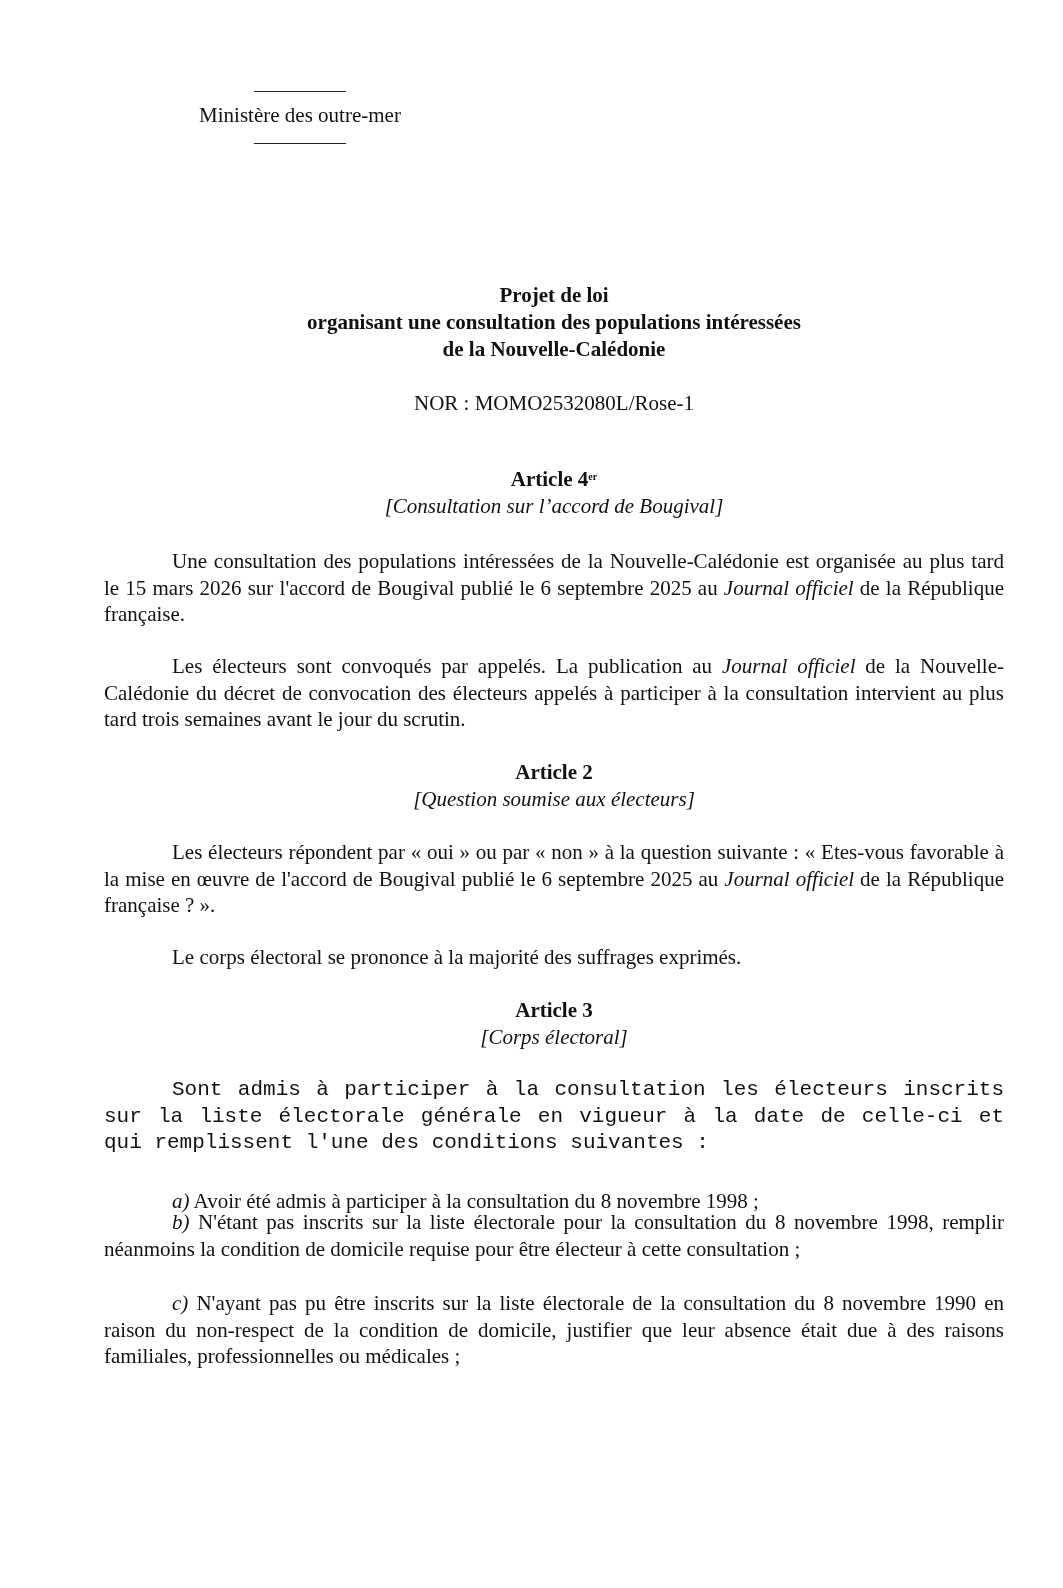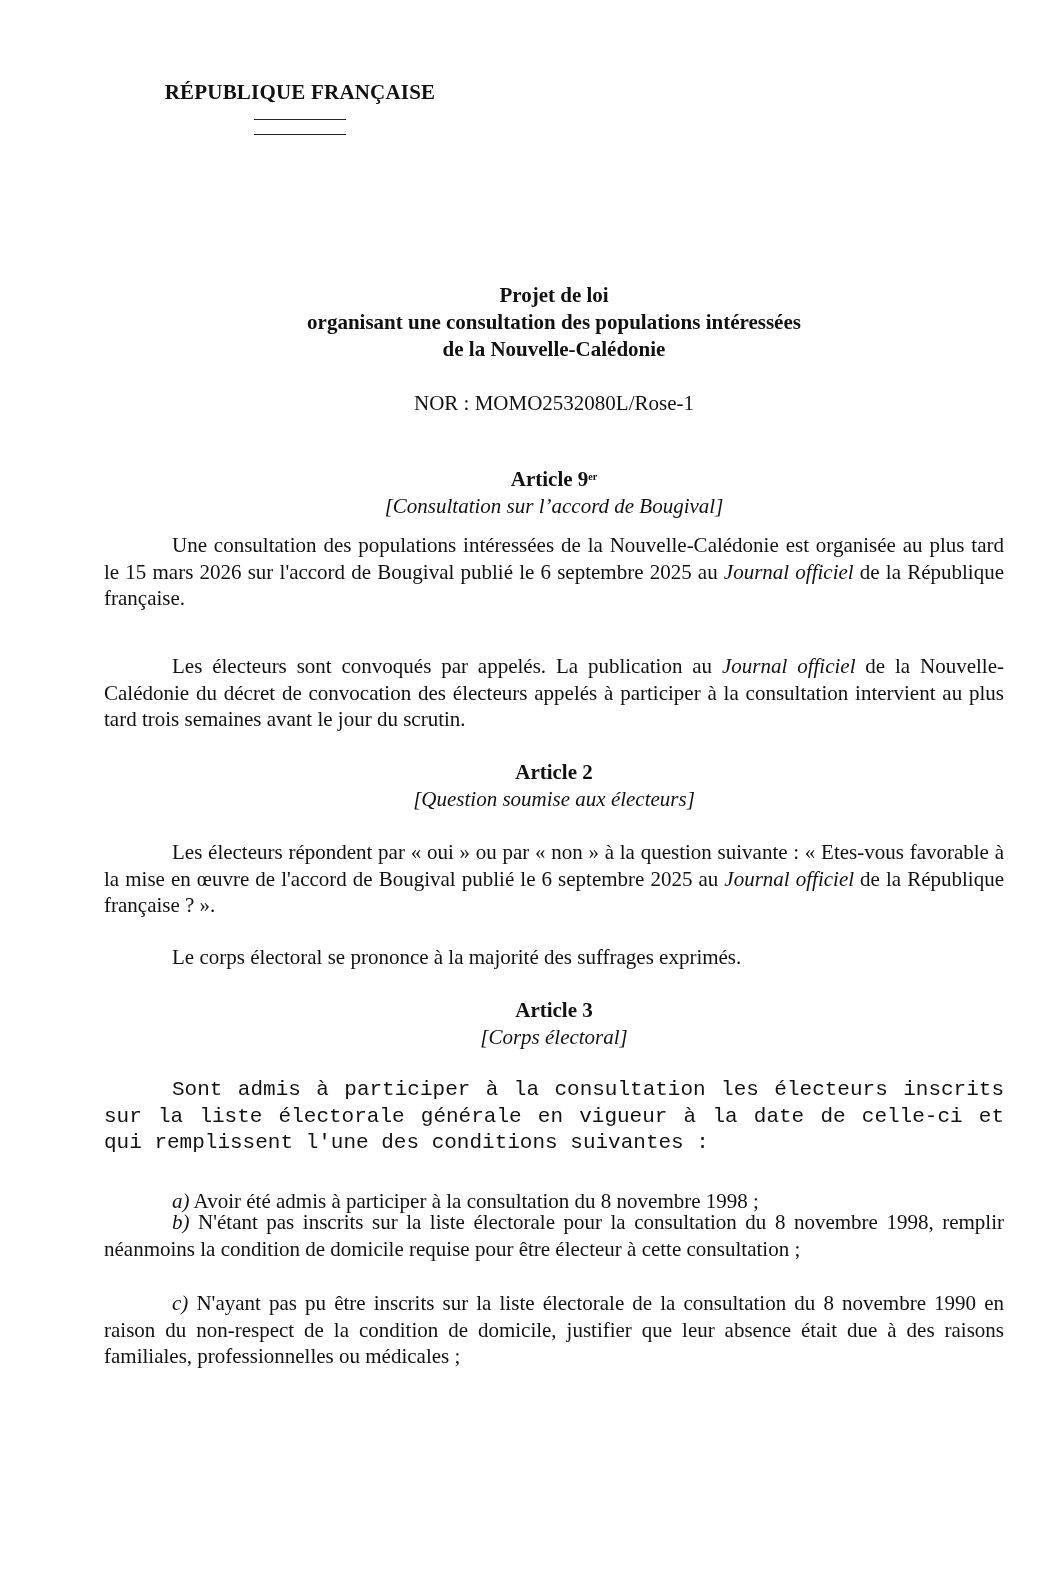--- a/index.html
+++ b/index.html
@@ -97,38 +97,38 @@
       line-height: 26.5px;
       text-align: justify;
       text-indent: 68px;
     }
     .para i { font-style: italic; }
   </style>
 </head>
 <body>
 
 <div class="header-block">
-  <div class="republic">RÉPUBLIQUE FRANÇAISE</div>
   <div class="rule"></div>
+  <div class="ministry">Ministère des outre-mer</div>
   <div class="rule2"></div>
 </div>
 
 <div class="title-block">
   <div>Projet de loi</div>
   <div>organisant une consultation des populations intéressées</div>
   <div>de la Nouvelle-Calédonie</div>
 </div>
 <div class="nor">NOR : MOMO2532080L/Rose-1</div>
 
 <div class="article-head" style="top:466px;">
-  <div class="article-title"><span>Article 9</span><sup>er</sup></div>
+  <div class="article-title"><span>Article 4</span><sup>er</sup></div>
   <div class="article-sub">[Consultation sur l’accord de Bougival]</div>
 </div>
 
-<div class="para" style="top:532px;"><span>Une consultation des populations intéressées de la Nouvelle-Calédonie est organisée au plus tard le 15 mars 2026 sur l'accord de Bougival publié le 6 septembre 2025 au </span><i>Journal officiel</i><span> de la République française.</span></div>
+<div class="para" style="top:548px;"><span>Une consultation des populations intéressées de la Nouvelle-Calédonie est organisée au plus tard le 15 mars 2026 sur l'accord de Bougival publié le 6 septembre 2025 au </span><i>Journal officiel</i><span> de la République française.</span></div>
 
 <div class="para" style="top:653px;"><span>Les électeurs sont convoqués par appelés. La publication au </span><i>Journal officiel</i><span> de la Nouvelle-Calédonie du décret de convocation des électeurs appelés à participer à la consultation intervient au plus tard trois semaines avant le jour du scrutin.</span></div>
 
 <div class="article-head" style="top:759px;">
   <div class="article-title">Article 2</div>
   <div class="article-sub">[Question soumise aux électeurs]</div>
 </div>
 
 <div class="para" style="top:839px;"><span>Les électeurs répondent par « oui » ou par « non » à la question suivante : « Etes-vous favorable à la mise en œuvre de l'accord de Bougival publié le 6 septembre 2025 au </span><i>Journal officiel</i><span> de la République française ? ».</span></div>
 

